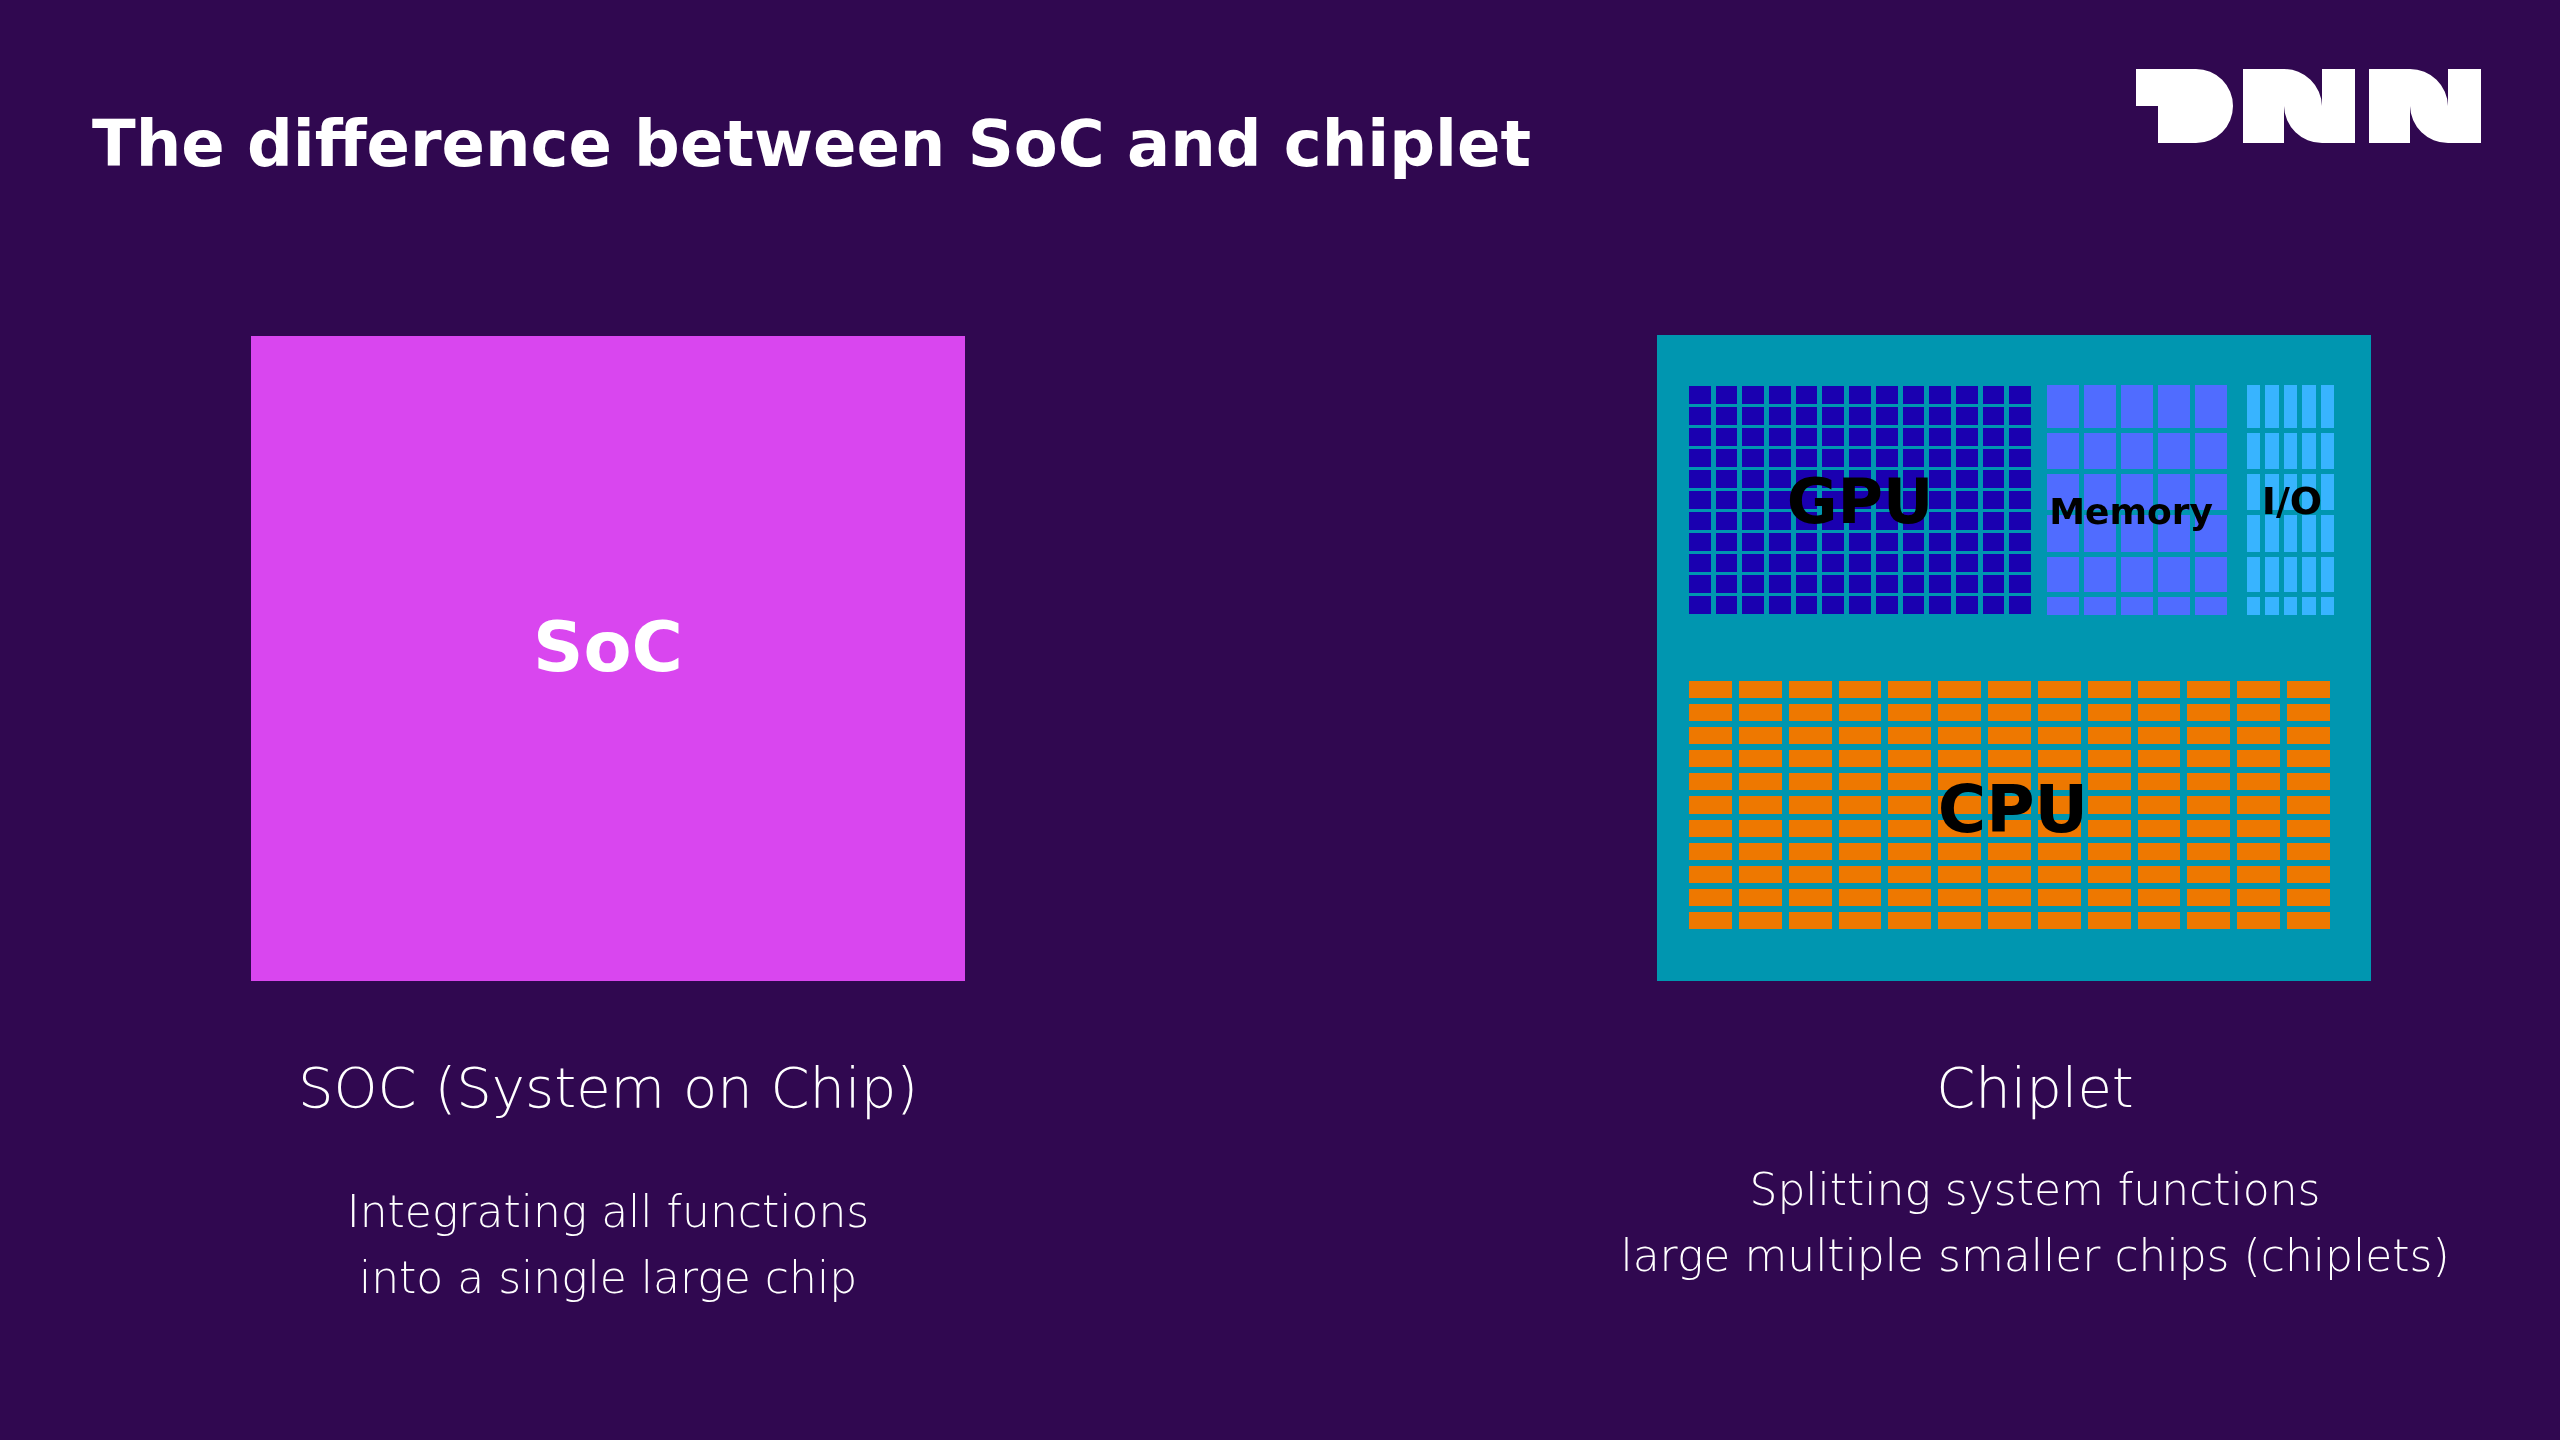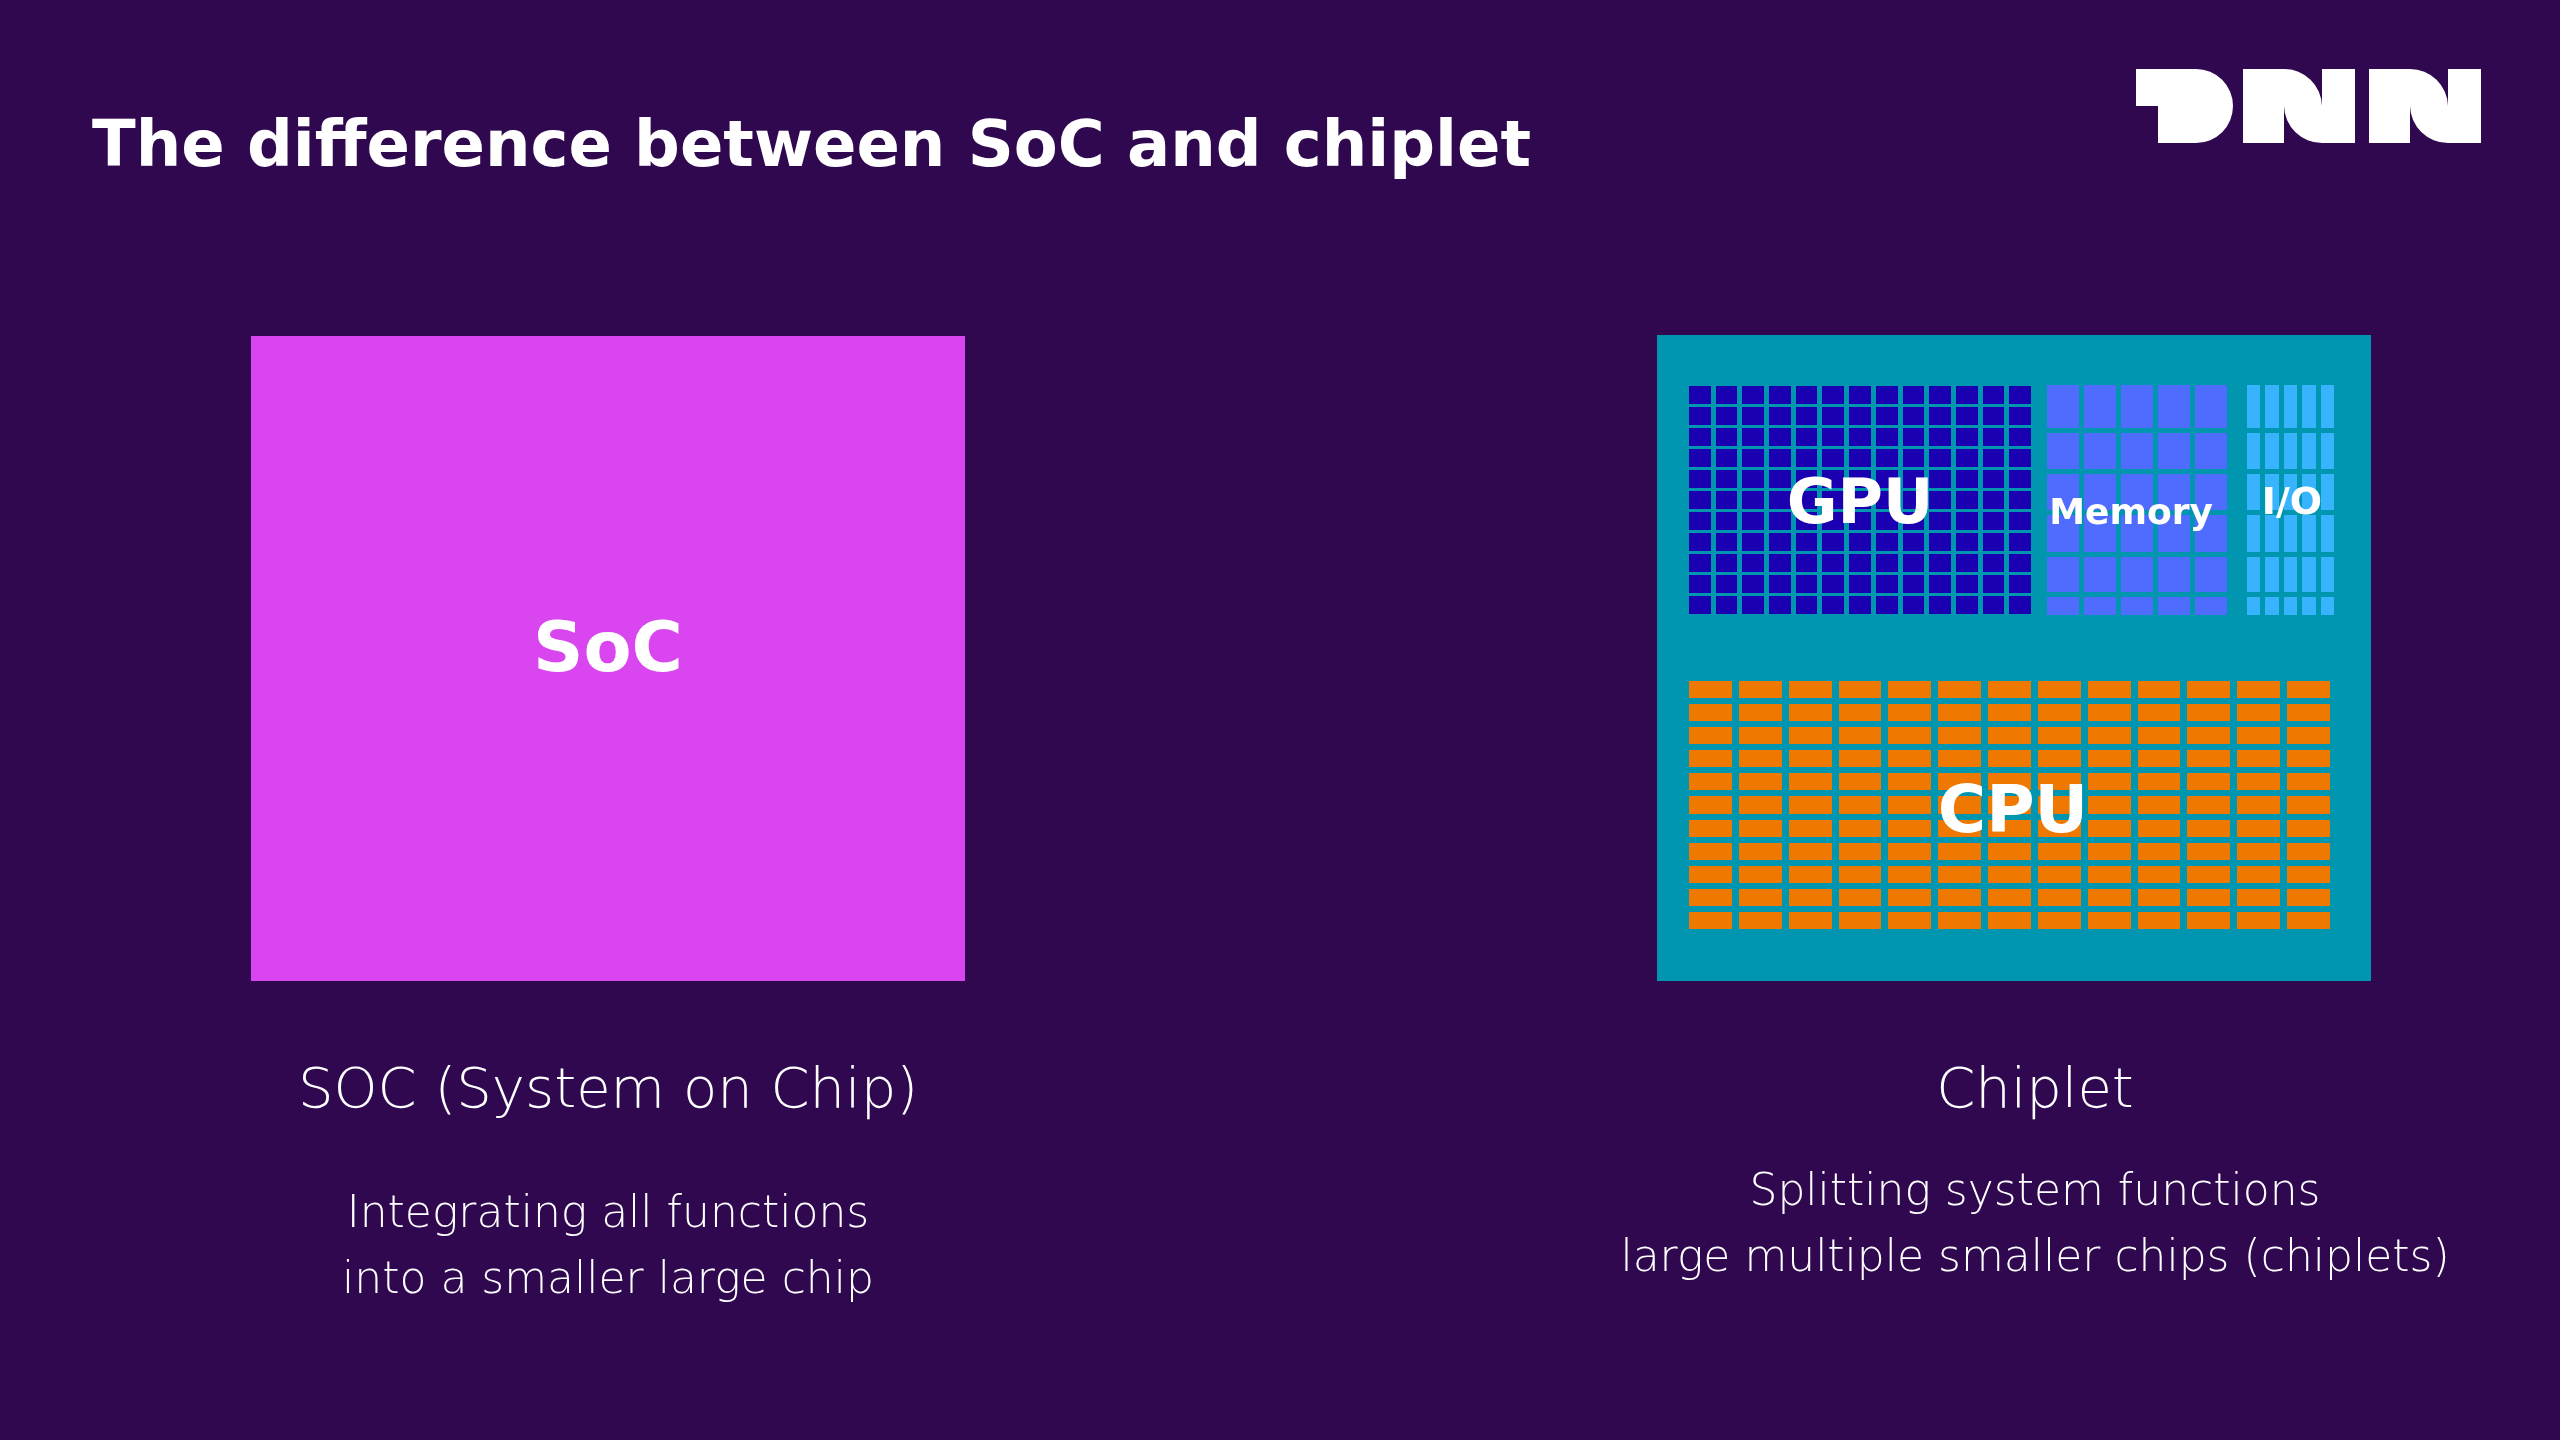--- a/index.html
+++ b/index.html
@@ -36,21 +36,21 @@
             grid-template-columns: repeat(5, 1fr); grid-template-rows: 43px 36px 36px 37px 35px 18px; gap: 5px 5px; }
   .memory .cell { background: #506cff; }
   .io { left: 590px; top: 50px; width: 87px; height: 230px;
         grid-template-columns: repeat(5, 1fr); grid-template-rows: 43px 36px 36px 37px 35px 18px; gap: 5px 5px; }
   .io .cell { background: #38b4ff; }
   .cpu { left: 32px; top: 346px; width: 641px; height: 248px;
          grid-template-columns: repeat(13, 1fr); grid-template-rows: repeat(11, 1fr); gap: 6px 7px; }
   .cpu .cell { background: #ee7800; }
 
   .block-label {
-    position: absolute; font-weight: bold; color: #ffffff; white-space: nowrap;
+    position: absolute; font-weight: bold; color: #000000; white-space: nowrap;
     transform: translate(-50%, -50%);
   }
   .gpu-label { left: 203px; top: 166px; font-size: 62px; }
   .mem-label { left: 474px; top: 176px; font-size: 36px; }
   .io-label  { left: 635px; top: 166px; font-size: 38px; }
   .cpu-label { left: 356px; top: 474px; font-size: 66px; }
 
   .caption {
     position: absolute; text-align: center; white-space: nowrap;
     transform: translateX(-50%);
@@ -440,21 +440,21 @@
   <span class="block-label gpu-label">GPU</span>
   <span class="block-label mem-label">Memory</span>
   <span class="block-label io-label">I/O</span>
   <span class="block-label cpu-label">CPU</span>
 </div>
 
 <div class="caption soc-caption">
   <div class="heading">SOC (System on Chip)</div>
   <div class="body">
     <div>Integrating all functions</div>
-    <div>into a smaller large chip</div>
+    <div>into a single large chip</div>
   </div>
 </div>
 
 <div class="caption chiplet-caption">
   <div class="heading">Chiplet</div>
   <div class="body">
     <div>Splitting system functions</div>
     <div>large multiple smaller chips (chiplets)</div>
   </div>
 </div>

